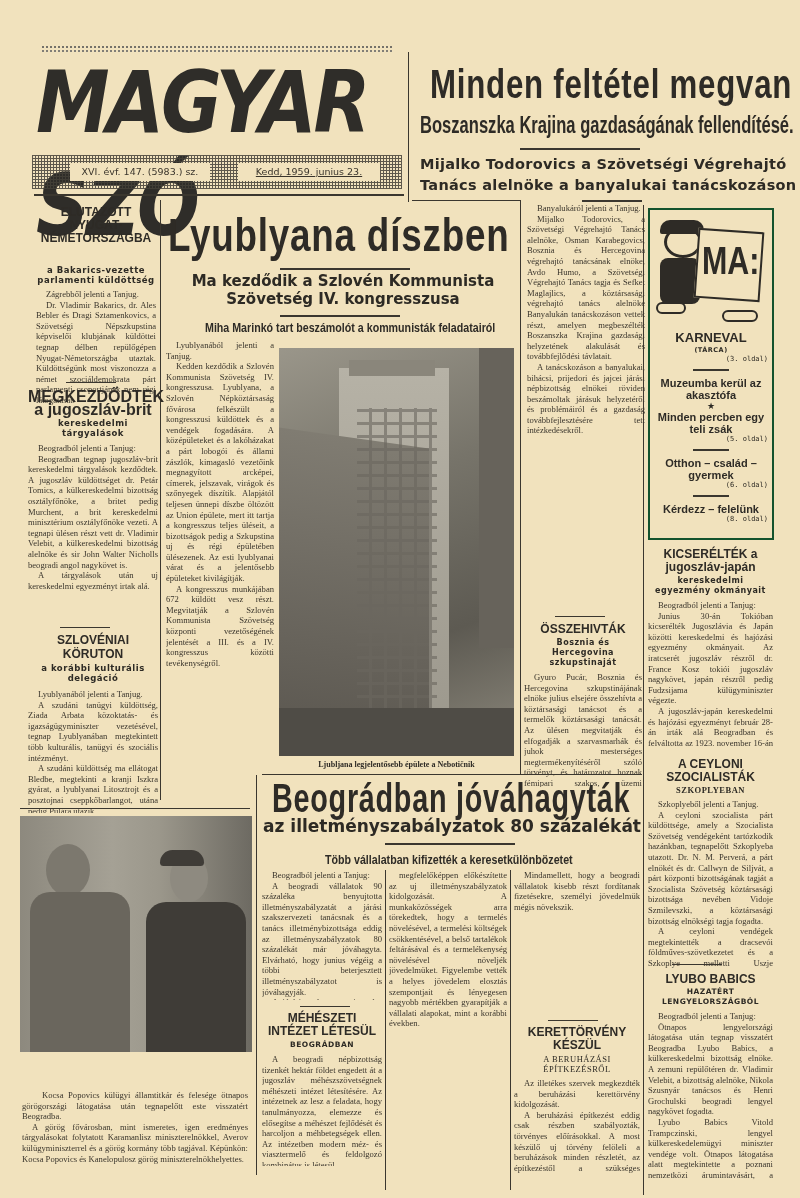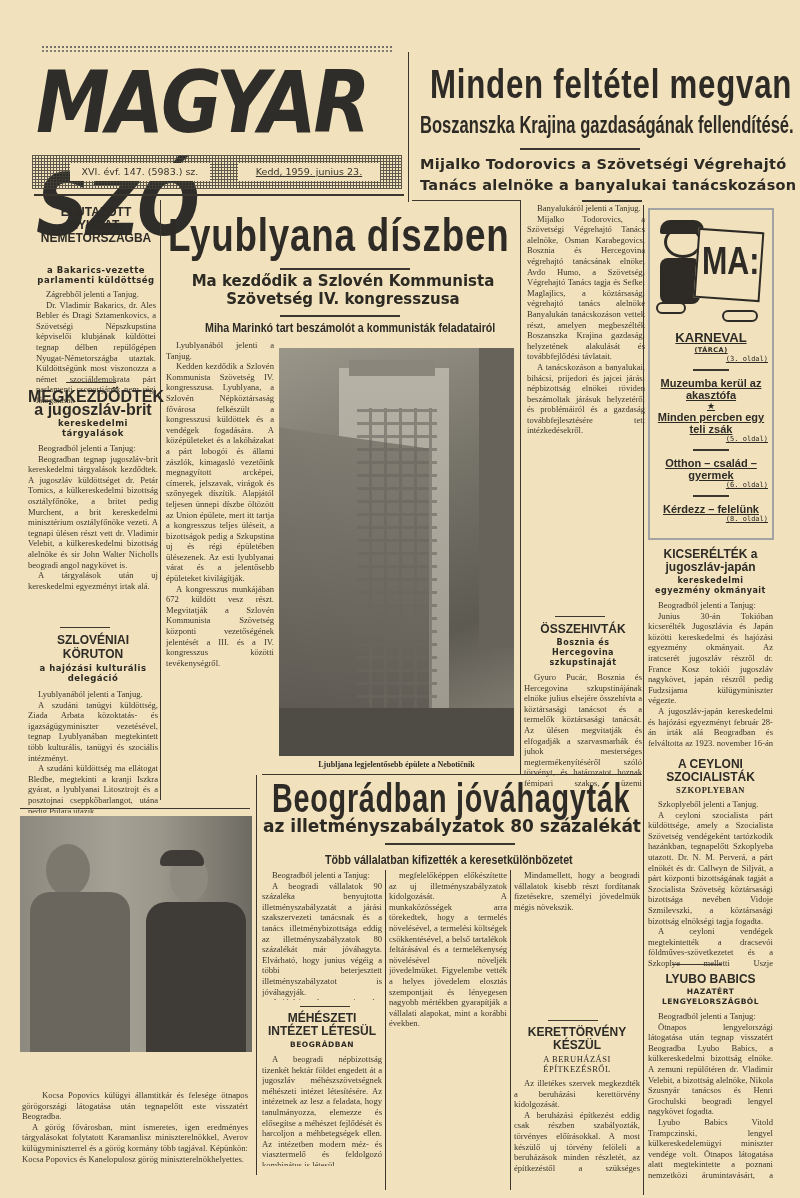--- a/index.html
+++ b/index.html
@@ -61,21 +61,21 @@
     background: linear-gradient(160deg, #9a968a 0%, #77746a 35%, #5d5a52 70%, #8c887c 100%);
   }
   .caption {
     font-family: "Liberation Serif", serif; font-weight: bold;
     font-size: 8px; text-align: center; color: #2e2b26;
   }
   .small-head {
     font-family: "DejaVu Sans", sans-serif; font-weight: bold;
     font-size: 8.5px; letter-spacing: .5px; text-align: center; line-height: 10px;
   }
-  .box-ma { border: 2px solid #a3a3a3; text-decoration: underline; }
+  .box-ma { border: 2px solid #14532d; }
   .oldal { font-family: "DejaVu Sans Mono", monospace; font-size: 7px; text-align: right; }
   .sep { width: 36px; height: 2px; background: #3b372f; margin: 6px auto; }
 </style>
 </head>
 <body>
 
 <div class="abs dateline-strip"></div>
 <div class="abs masthead">MAGYAR SZÓ</div>
 <div class="abs issue-bar"></div>
 <div class="issue-box" style="left:70px;width:140px;">XVI. évf. 147. (5983.) sz.</div>
@@ -114,21 +114,21 @@
   <div class="body-text" style="margin-top:5px;height:178px;overflow:hidden;">
     <p>Beogradból jelenti a Tanjug:</p>
     <p>Beogradban tegnap jugoszláv-brit kereskedelmi tárgyalások kezdődtek. A jugoszláv küldöttséget dr. Petár Tomics, a külkereskedelmi bizottság osztályfőnöke, a britet pedig Murchent, a brit kereskedelmi minisztérium osztályfőnöke vezeti. A tegnapi ülésen részt vett dr. Vladimir Velebit, a külkereskedelmi bizottság alelnöke és sir John Walter Nicholls beogradi angol nagykövet is.</p>
     <p>A tárgyalások után uj kereskedelmi egyezményt irtak alá.</p>
   </div>
 </div>
 <div class="rule" style="left:60px;top:627px;width:50px;height:1px;"></div>
 
 <div class="abs" style="left:28px;top:633px;width:130px;">
   <div class="h-cond center" style="font-size:12px;white-space:normal;">SZLOVÉNIAI KÖRUTON</div>
-  <div class="small-head" style="margin-top:2px;">a hajózási kulturális delegáció</div>
+  <div class="small-head" style="margin-top:2px;">a korábbi kulturális delegáció</div>
   <div class="body-text" style="margin-top:6px;height:124px;overflow:hidden;">
     <p>Lyublyanából jelenti a Tanjug.</p>
     <p>A szudáni tanügyi küldöttség, Ziada Arbata közoktatás- és igazságügyminiszter vezetésével, tegnap Lyublyanában megtekintett több kulturális, tanügyi és szociális intézményt.</p>
     <p>A szudáni küldöttség ma ellátogat Bledbe, megtekinti a kranji Iszkra gyárat, a lyublyanai Litosztrojt és a posztojnai cseppkőbarlangot, utána pedig Pulára utazik.</p>
   </div>
 </div>
 
 <div class="abs h-cond" style="left:168px;top:208px;font-size:46px;transform:scaleX(.8);letter-spacing:1px;">Lyublyana díszben</div>
 <div class="rule" style="left:280px;top:268px;width:130px;height:2px;"></div>
 <div class="abs sans" style="left:168px;top:272px;width:350px;font-weight:bold;font-size:15px;line-height:18px;text-align:center;">Ma kezdődik a Szlovén Kommunista Szövetség IV. kongresszusa</div>

